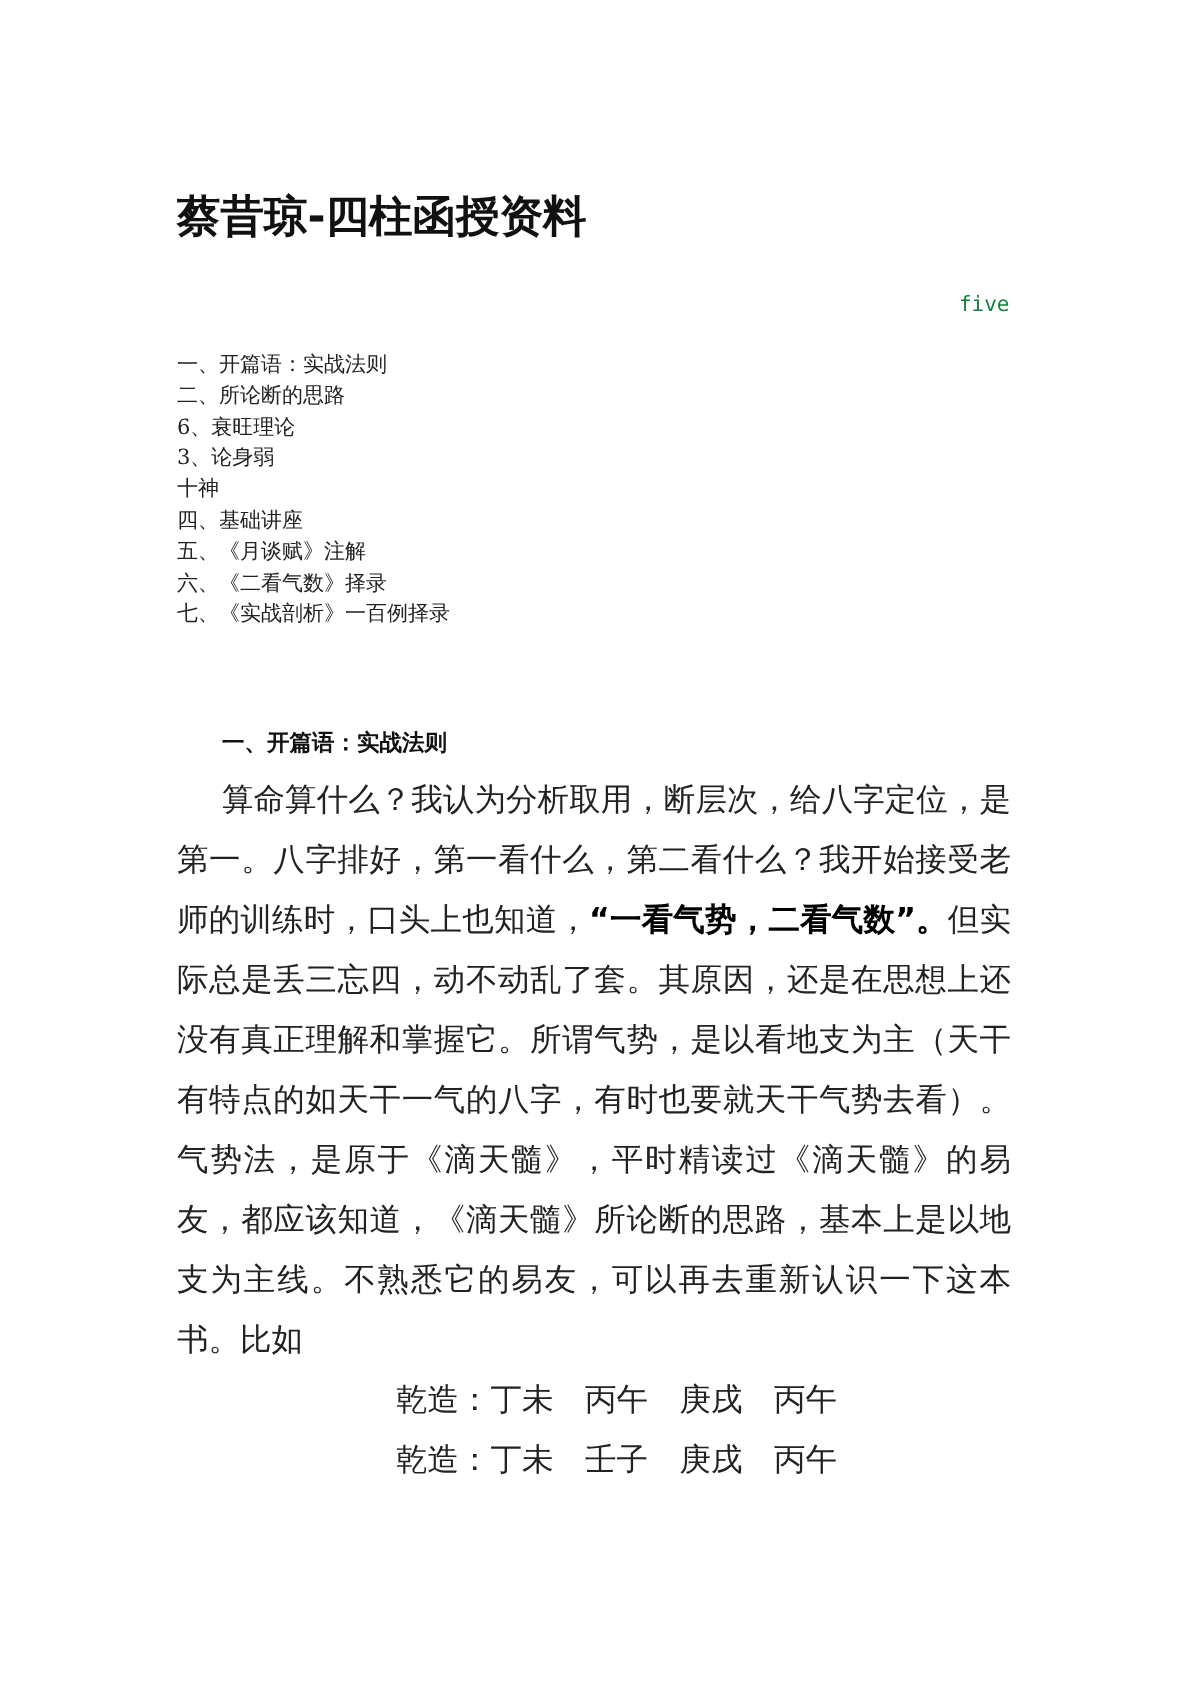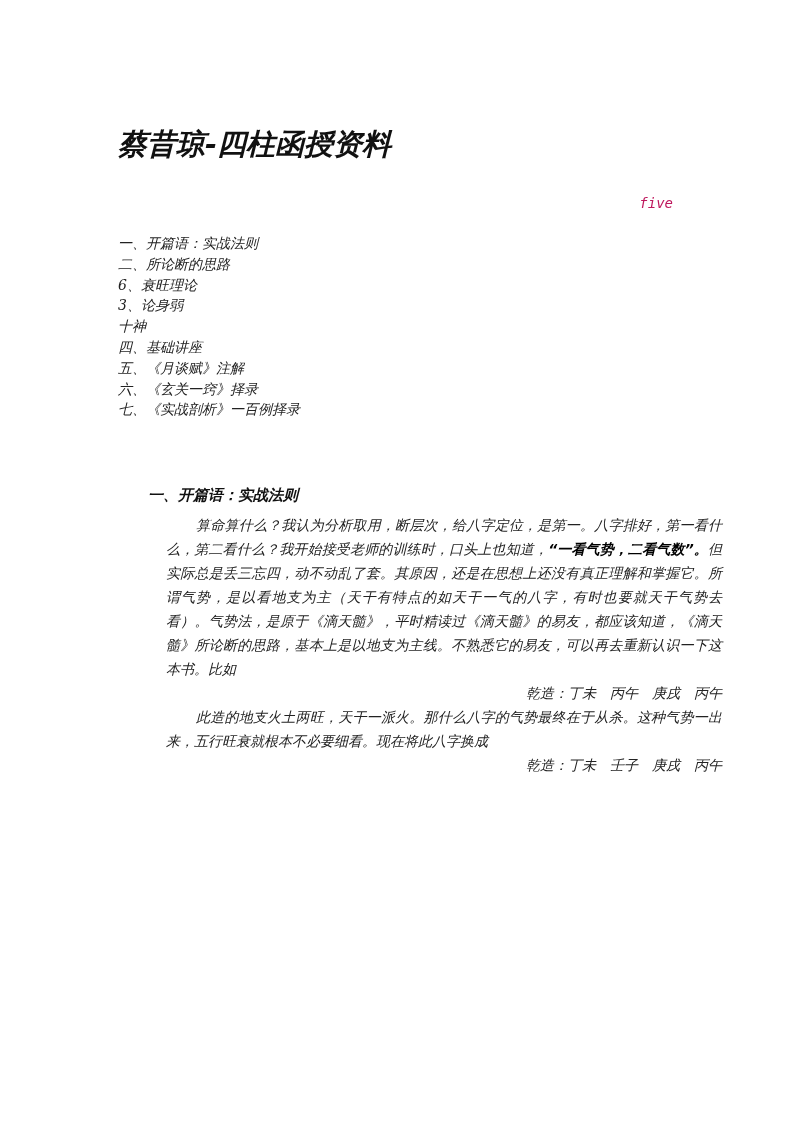--- a/index.html
+++ b/index.html
@@ -14,40 +14,39 @@
       overflow: hidden;
       color: #1a1a1a;
       font-family: "DejaVu Serif", "Liberation Serif", serif;
     }
     .page {
       position: absolute;
       left: 0; top: 0;
       width: 793px;
       height: 1122px;
       background: #fff;
-      font-style: italic;
     }
     .title {
       position: absolute;
       left: 118px;
       top: 125px;
       font-family: "DejaVu Sans", "Liberation Sans", sans-serif;
       font-size: 29px;
       font-weight: bold;
       letter-spacing: 0px;
       color: #111;
       white-space: nowrap;
     }
     .part-label {
       position: absolute;
       right: 120px;
       top: 195px;
       font-family: "DejaVu Sans Mono", "Liberation Mono", monospace;
       font-size: 14px;
-      color: #be185d;
+      color: #15803d;
     }
     .toc {
       position: absolute;
       left: 118px;
       top: 233px;
       margin: 0;
       padding: 0;
       list-style: none;
       font-size: 14px;
       line-height: 20.8px;
@@ -65,33 +64,32 @@
       font-weight: bold;
       color: #111;
       font-family: "DejaVu Sans", "Liberation Sans", sans-serif;
       white-space: nowrap;
     }
     .body-text {
       position: absolute;
       left: 118px;
       top: 513px;
       width: 556px;
-      font-size: 14px;
-      line-height: 24px;
+      font-size: 21px;
+      line-height: 40px;
       color: #222;
-      margin-left: 48px;
     }
     .body-text p {
       margin: 0;
       text-indent: 30px;
       text-align: justify;
     }
     .body-text p.chart {
       white-space: pre;
-      text-align: right;
+      text-align: center;
     }
     .body-text .bold {
       font-weight: bold;
       color: #000;
       font-family: "DejaVu Sans", "Liberation Sans", sans-serif;
     }
   </style>
 </head>
 <body>
 
@@ -102,26 +100,25 @@
   <div class="part-label">five</div>
 
   <ul class="toc">
     <li>一、开篇语：实战法则</li>
     <li>二、所论断的思路</li>
     <li>6、衰旺理论</li>
     <li>3、论身弱</li>
     <li>十神</li>
     <li>四、基础讲座</li>
     <li>五、《月谈赋》注解</li>
-    <li>六、《玄关一窍》择录</li>
+    <li>六、《二看气数》择录</li>
     <li>七、《实战剖析》一百例择录</li>
   </ul>
 
   <div class="section-heading">一、开篇语：实战法则</div>
 
   <div class="body-text">
     <p><span>算命算什么？我认为分析取用，断层次，给八字定位，是第一。八字排好，第一看什么，第二看什么？我开始接受老师的训练时，口头上也知道，</span><span class="bold">“一看气势，二看气数”。</span><span>但实际总是丢三忘四，动不动乱了套。其原因，还是在思想上还没有真正理解和掌握它。所谓气势，是以看地支为主（天干有特点的如天干一气的八字，有时也要就天干气势去看）。气势法，是原于《滴天髓》，平时精读过《滴天髓》的易友，都应该知道，《滴天髓》所论断的思路，基本上是以地支为主线。不熟悉它的易友，可以再去重新认识一下这本书。比如</span></p>
     <p class="chart">乾造：丁未　丙午　庚戌　丙午</p>
-    <p>此造的地支火土两旺，天干一派火。那什么八字的气势最终在于从杀。这种气势一出来，五行旺衰就根本不必要细看。现在将此八字换成</p>
     <p class="chart">乾造：丁未　壬子　庚戌　丙午</p>
   </div>
 
 </div>
 
 </body></html>

